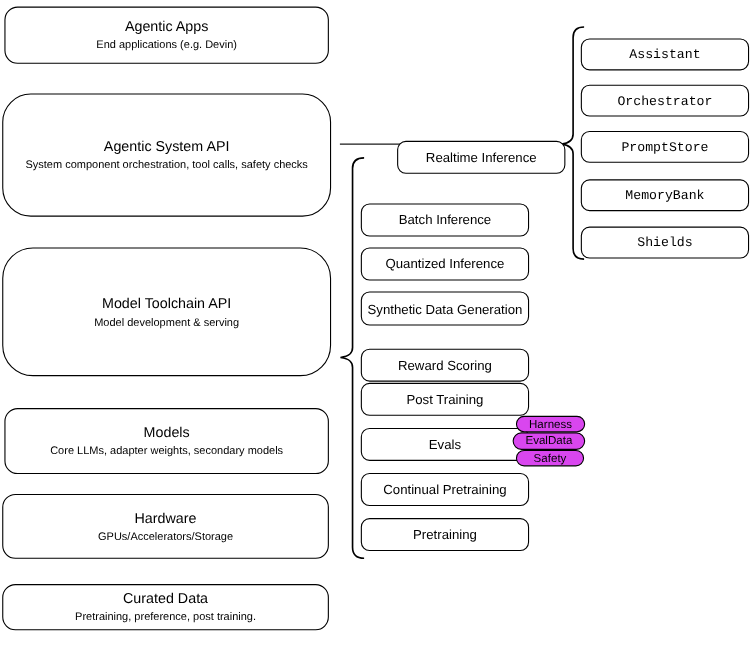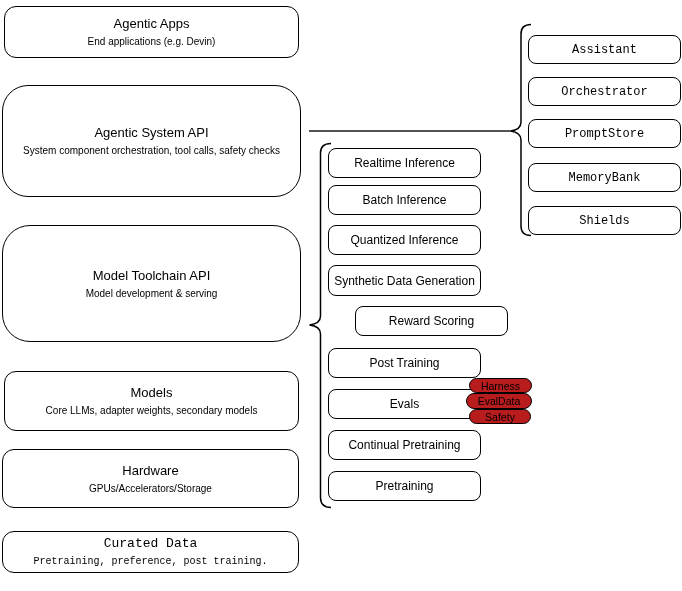--- a/index.html
+++ b/index.html
@@ -48,21 +48,21 @@
     font-size: 12px;
     text-align: center;
     white-space: nowrap;
     z-index: 1;
   }
   .mbox { left: 328px; width: 153px; height: 30px; }
   .rbox { left: 528px; width: 153px; height: 29px; font-family: Liberation Mono, monospace; }
   .pill {
     position: absolute;
     box-sizing: border-box;
-    background: #b91c1c;
+    background: #d946ef;
     border: 1.4px solid #000000;
     border-radius: 999px;
     display: flex;
     align-items: center;
     justify-content: center;
     font-size: 10.5px;
     white-space: nowrap;
     z-index: 3;
   }
 </style>
@@ -104,30 +104,30 @@
   <div class="lbox" style="left:4px; top:371px; width:295px; height:60px; border-radius:12px;">
     <div class="t">Models</div>
     <div class="s">Core LLMs, adapter weights, secondary models</div>
   </div>
 
   <div class="lbox" style="left:2px; top:449px; width:297px; height:59px; border-radius:12px;">
     <div class="t">Hardware</div>
     <div class="s">GPUs/Accelerators/Storage</div>
   </div>
 
-  <div class="lbox" style="left:2px; top:531px; width:297px; height:42px; border-radius:12px;font-family:Liberation Mono, monospace;">
+  <div class="lbox" style="left:2px; top:531px; width:297px; height:42px; border-radius:12px;">
     <div class="t">Curated Data</div>
     <div class="s">Pretraining, preference, post training.</div>
   </div>
 
-  <div class="mbox" style="top:148px;">Realtime Inference</div>
+  <div class="mbox" style="top:128px;margin-left:33px;">Realtime Inference</div>
   <div class="mbox" style="top:185px;">Batch Inference</div>
   <div class="mbox" style="top:225px;">Quantized Inference</div>
   <div class="mbox" style="top:265px; height:31px;">Synthetic Data Generation</div>
-  <div class="mbox" style="top:306px;margin-left:27px;">Reward Scoring</div>
+  <div class="mbox" style="top:317px;">Reward Scoring</div>
   <div class="mbox" style="top:389px;">Evals</div>
   <div class="mbox" style="top:348px;">Post Training</div>
   <div class="mbox" style="top:430px;">Continual Pretraining</div>
   <div class="mbox" style="top:471px;">Pretraining</div>
 
   <div class="pill" style="left:469px; top:378px; width:63px; height:15px;">Harness</div>
   <div class="pill" style="left:466px; top:393px; width:66px; height:16px;">EvalData</div>
   <div class="pill" style="left:469px; top:409px; width:62px; height:15px;">Safety</div>
 
   <div class="rbox" style="top:35px;">Assistant</div>

